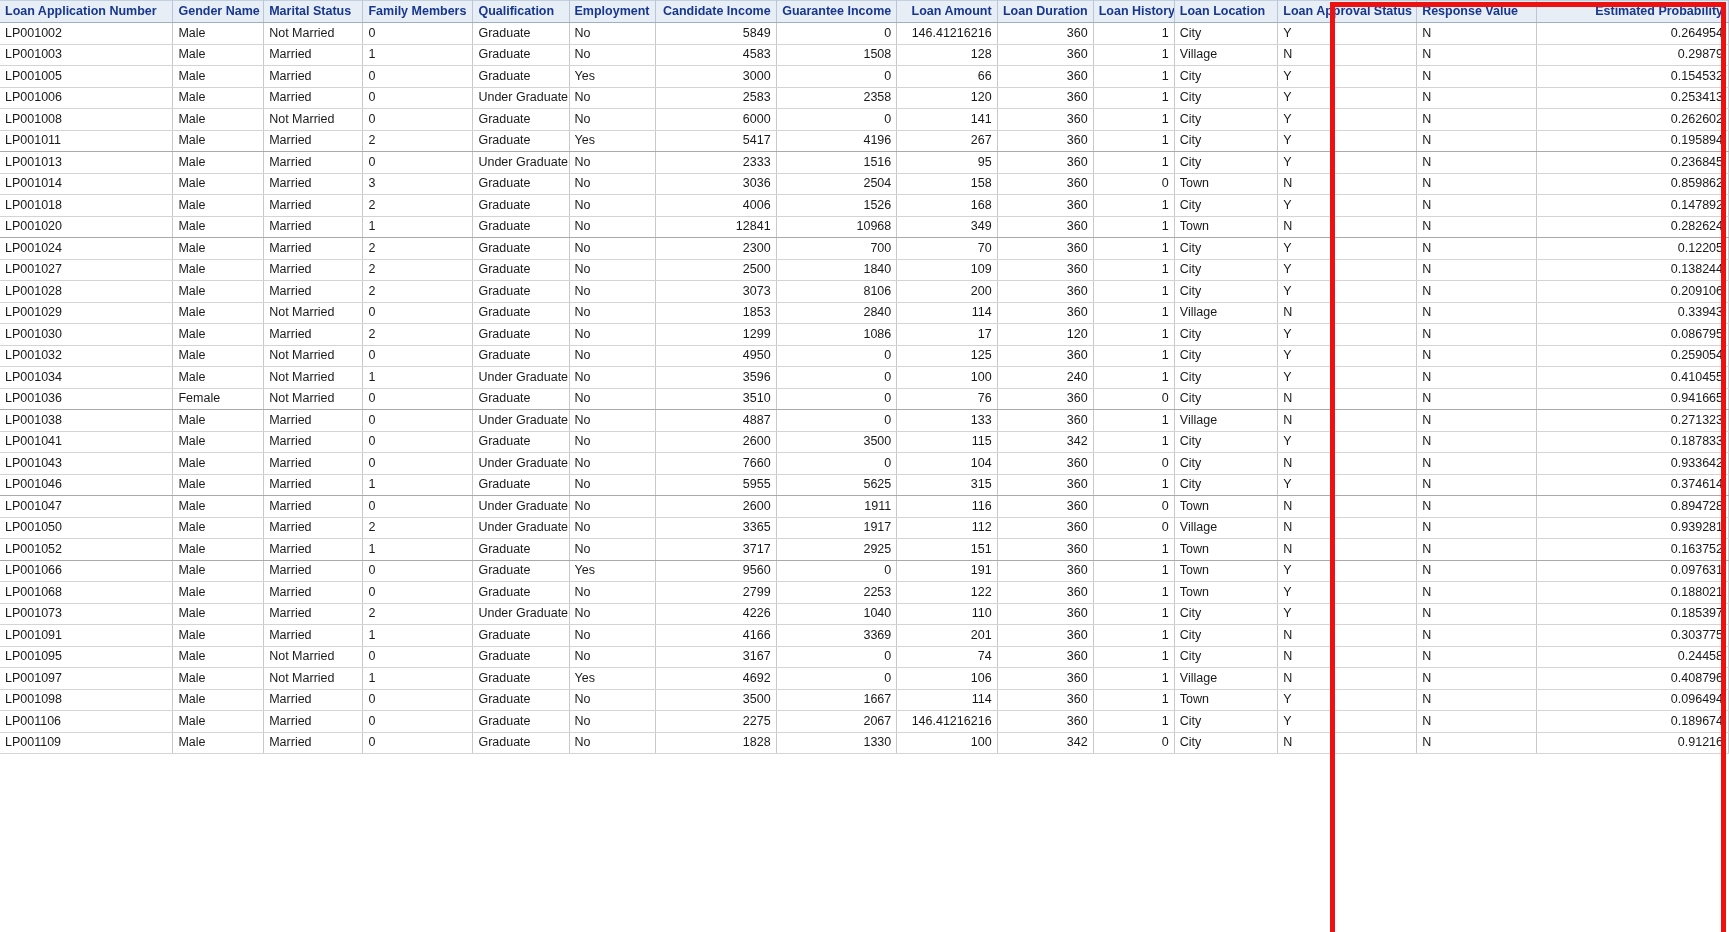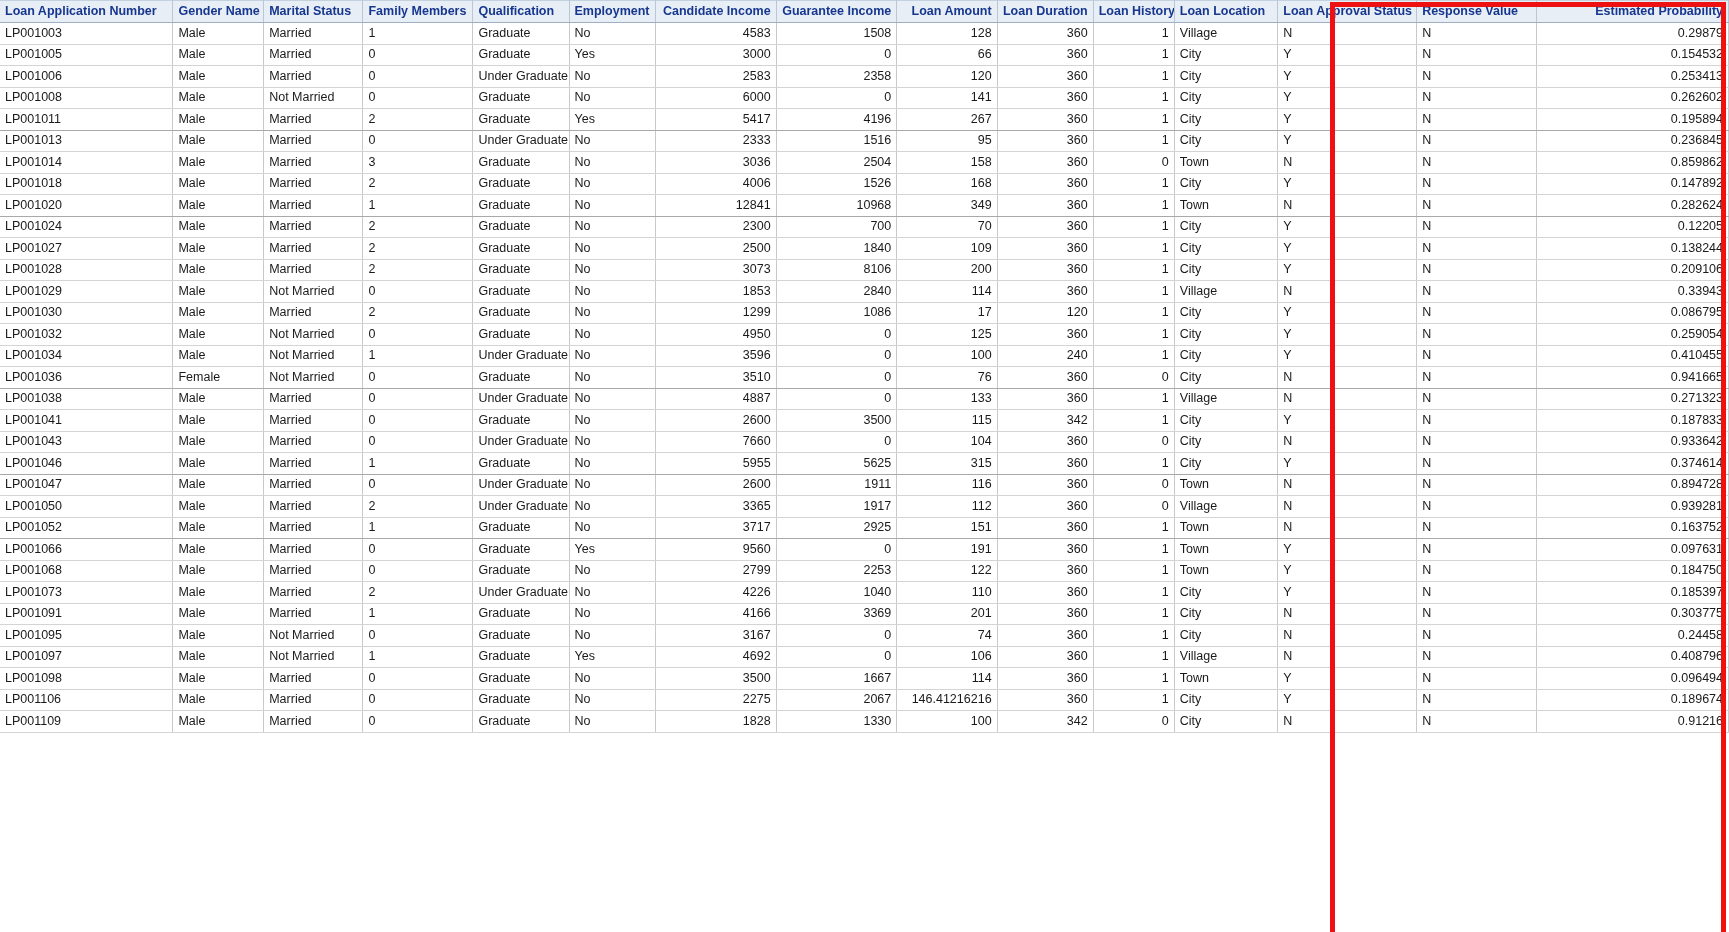--- a/index.html
+++ b/index.html
@@ -123,20 +123,37 @@
           <th class="num">Loan Duration</th>
           <th class="num">Loan History</th>
           <th>Loan Location</th>
           <th>Loan Approval Status</th>
           <th>Response Value</th>
           <th class="num">Estimated Probability</th>
         </tr>
     </thead>
     <tbody>
         <tr>
+          <td>LP001002</td>
+          <td>Male</td>
+          <td>Not Married</td>
+          <td>0</td>
+          <td>Graduate</td>
+          <td>No</td>
+          <td class="r">5849</td>
+          <td class="r">0</td>
+          <td class="r">146.41216216</td>
+          <td class="r">360</td>
+          <td class="r">1</td>
+          <td>City</td>
+          <td>Y</td>
+          <td>N</td>
+          <td class="r">0.264954</td>
+        </tr>
+        <tr>
           <td>LP001003</td>
           <td>Male</td>
           <td>Married</td>
           <td>1</td>
           <td>Graduate</td>
           <td>No</td>
           <td class="r">4583</td>
           <td class="r">1508</td>
           <td class="r">128</td>
           <td class="r">360</td>
@@ -562,21 +579,21 @@
           <td>Graduate</td>
           <td>No</td>
           <td class="r">2799</td>
           <td class="r">2253</td>
           <td class="r">122</td>
           <td class="r">360</td>
           <td class="r">1</td>
           <td>Town</td>
           <td>Y</td>
           <td>N</td>
-          <td class="r">0.184750</td>
+          <td class="r">0.188021</td>
         </tr>
         <tr>
           <td>LP001073</td>
           <td>Male</td>
           <td>Married</td>
           <td>2</td>
           <td>Under Graduate</td>
           <td>No</td>
           <td class="r">4226</td>
           <td class="r">1040</td>

